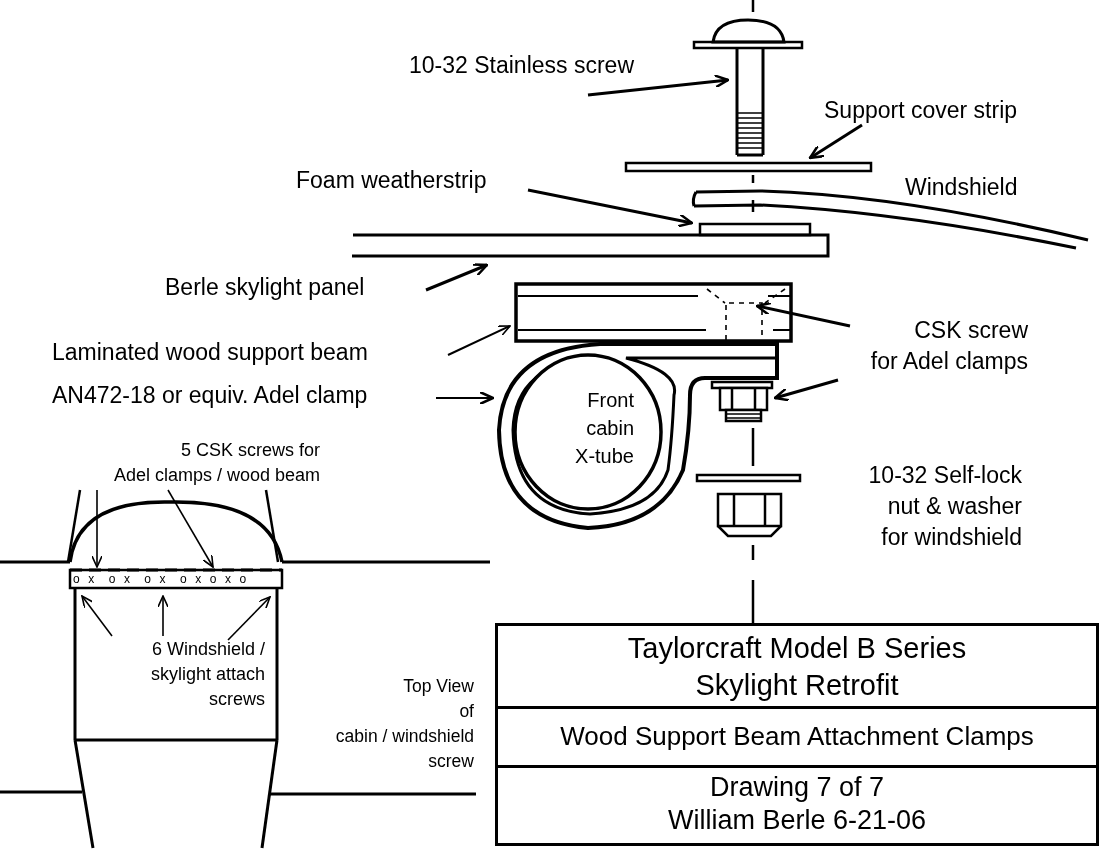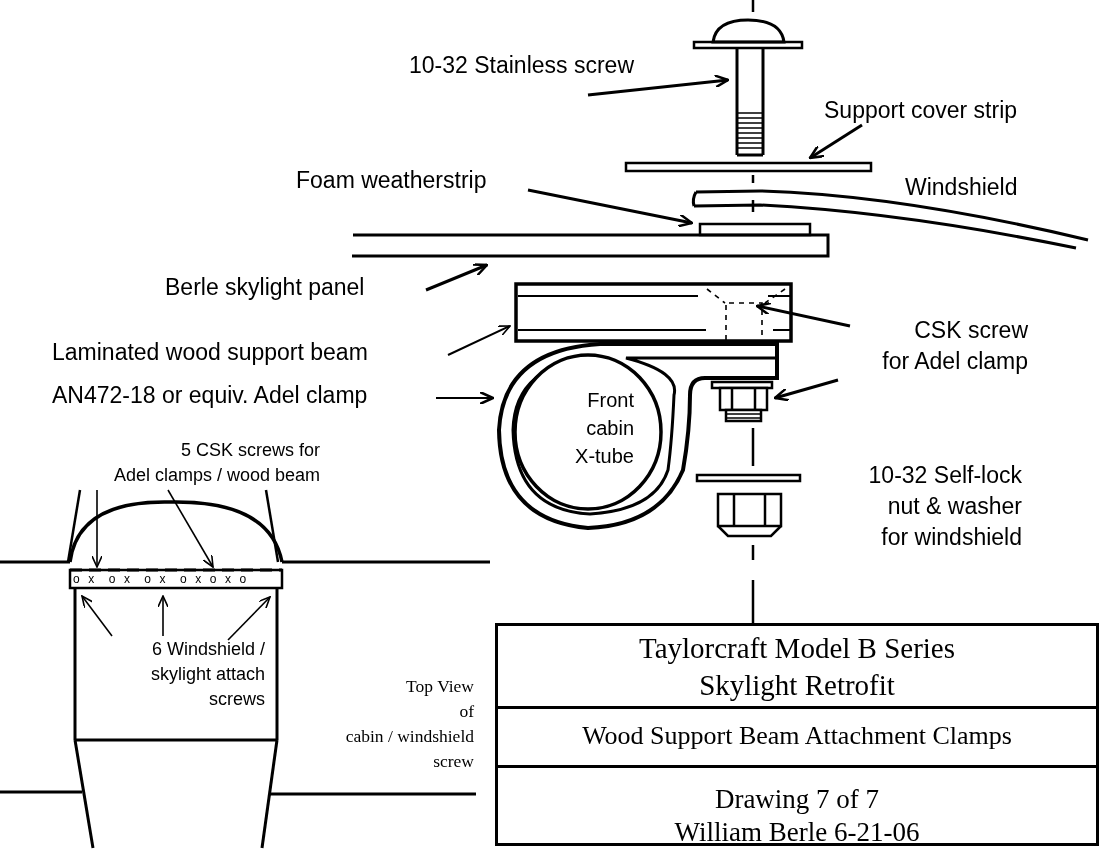--- a/index.html
+++ b/index.html
@@ -2,29 +2,29 @@
 <html><head>
 <meta charset="utf-8">
 <style>
   html, body { margin: 0; padding: 0; background: #ffffff; }
   body { width: 1100px; height: 850px; position: relative; overflow: hidden;
          font-family: "Liberation Sans", sans-serif; color: #000; }
   svg#drawing { position: absolute; left: 0; top: 0; }
   .lbl { position: absolute; font-size: 23px; line-height: 31px; white-space: nowrap; color: #000; }
   .lbl.c { text-align: right; }
   .sm { font-size: 18px; line-height: 25px; }
-  .xs { font-size: 17.5px; line-height: 25px; font-family: Liberation Serif, serif; }
+  .xs { font-size: 17.5px; line-height: 25px; }
   .tube { font-size: 20px; line-height: 28px; text-align: right; }
   #title-block { position: absolute; left: 495px; top: 623px; width: 604px; height: 223px;
-                 border: 3px solid #000; box-sizing: border-box; font-family: Liberation Serif, serif; }
+                 border: 3px solid #000; box-sizing: border-box; }
   .tb-row { border-bottom: 3px solid #000; text-align: center; box-sizing: border-box; }
   .tb-row:last-child { border-bottom: none; }
   .tb-row1 { height: 83px; padding-top: 4px; font-size: 29px; line-height: 37px; }
   .tb-row2 { height: 59px; font-size: 26px; line-height: 54px; }
-  .tb-row3 { height: 75px; padding-top: 15px; font-size: 27px; line-height: 33px; border-radius: 32px; }
+  .tb-row3 { height: 75px; padding-top: 3px; font-size: 27px; line-height: 33px; border-radius: 32px; }
   .tb-line { display: block; }
 </style>
 </head>
 <body>
 
 <svg id="drawing" width="1100" height="850" viewBox="0 0 1100 850">
   <defs>
     <marker id="ah" markerWidth="14" markerHeight="12" refX="13" refY="6" orient="auto" markerUnits="userSpaceOnUse">
       <path d="M0,0 L13,6 L0,12" fill="none" stroke="#000" stroke-width="2.5"></path>
     </marker>
@@ -151,21 +151,21 @@
   <span class="tb-line">10-32 Stainless screw</span>
 </div>
 <div class="lbl" style="left:824px; top:95px;">Support cover strip</div>
 <div class="lbl" style="left:905px; top:172px;">Windshield</div>
 <div class="lbl" style="left:296px; top:165px;">Foam weatherstrip</div>
 <div class="lbl" style="left:165px; top:272px;">Berle skylight panel</div>
 <div class="lbl" style="left:52px; top:337px;">Laminated wood support beam</div>
 <div class="lbl" style="left:52px; top:380px;">AN472-18 or equiv. Adel clamp</div>
 <div class="lbl c" style="left:838px; top:315px; width:190px;">
   <span class="tb-line">CSK screw</span>
-  <span class="tb-line">for Adel clamp</span>
+  <span class="tb-line">for Adel clamps</span>
 </div>
 <div class="lbl tube" style="left:548px; top:386px; width:86px;">
   <span class="tb-line">Front</span>
   <span class="tb-line">cabin</span>
   <span class="tb-line">X-tube</span>
 </div>
 <div class="lbl c" style="left:822px; top:460px; width:200px;">
   <span class="tb-line">10-32 Self-lock</span>
   <span class="tb-line">nut &amp; washer</span>
   <span class="tb-line">for windshield</span>

